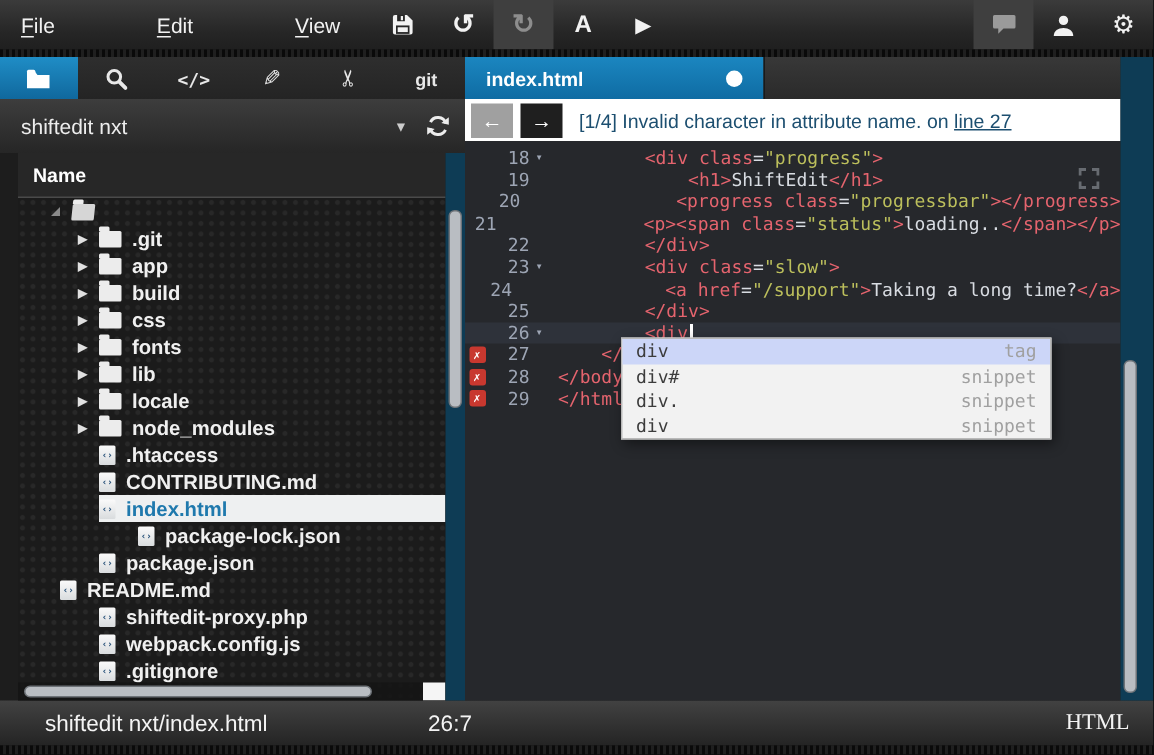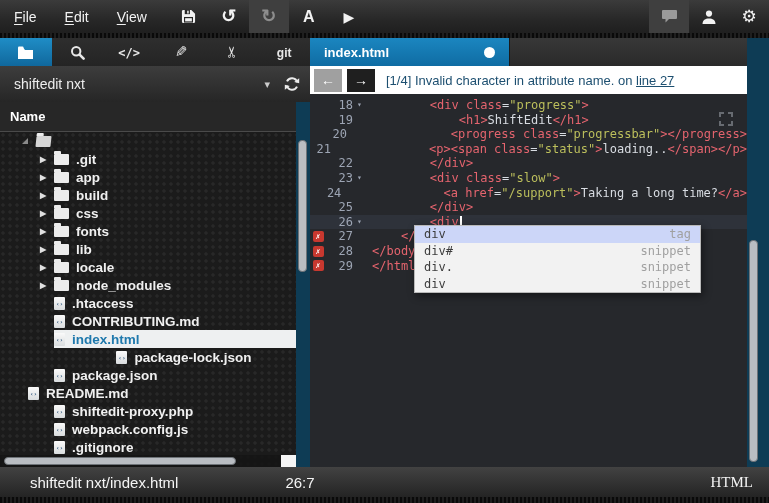--- a/index.html
+++ b/index.html
@@ -36,21 +36,21 @@
   .navy-stub { width:22px; background:#0e3c55; }
 
   
   .main { flex:1; display:flex; min-height:0; }
 
   
   .left { width:310px; display:flex; flex-direction:column; }
   .site-row { height:36px; background:linear-gradient(#3d3d3d,#262626); display:flex; align-items:center; color:#ededed; font-size:14px; padding:0 10px 0 14px; flex:0 0 auto; }
   .site-name { flex:0 0 auto; }
   .site-caret { margin-left:auto; margin-right:14px; color:#cccccc; font-size:11px; }
-  .left-lower { flex:1; display:flex; min-height:0; }
+  .left-lower { flex:1; display:flex; min-height:0;margin-left:12px; }
   .tree-col { width:296px; display:flex; flex-direction:column; min-height:0; }
   .name-row { height:30px; background:#272727; border-bottom:1px solid #4a4a4a; color:#fff; font-size:13px; font-weight:bold; display:flex; align-items:center; padding-left:10px; flex:0 0 auto; }
   .tree { flex:1; position:relative; overflow:hidden; background-color:#1b1b1b; background-image:radial-gradient(circle at 3px 3px, #282828 1.4px, transparent 1.9px); background-size:7px 7px; }
   .tree-row { height:18px; display:flex; align-items:center; font-size:13.5px; font-weight:bold; color:#f0f0f0; white-space:nowrap; }
   .tree-row .content { display:flex; align-items:center; height:18px; padding-right:8px; }
   .tree-row.selected .content { background:#eef0f1; color:#1f79ad; flex:1; }
   .expander { width:14px; font-size:8px; color:#e0e0e0; text-align:left; }
   .root-caret { width:0; height:0; border-bottom:6px solid #8a8a8a; border-left:6px solid transparent; margin-right:8px; }
   .ico-folder { width:15px; height:11px; background:#ececec; border-radius:1px; position:relative; margin-right:7px; flex:0 0 auto; }
   .ico-folder::before { content:""; position:absolute; top:-3px; left:0; width:7px; height:3px; background:#ececec; border-radius:1px 1px 0 0; }
@@ -102,21 +102,21 @@
   .sb-mode { margin-right:16px;font-family:Liberation Serif, serif; }
 
   svg { display:block; }
 </style>
 </head>
 <body>
 
 <div class="app">
 
   <div class="menubar">
-    <div id="menus" style="display: flex;">
+    <div id="menus" style="display: flex; gap: 40px;">
         <div class="menu-item">
           <span><u>F</u>ile</span>
         </div>
         <div class="menu-item">
           <span><u>E</u>dit</span>
         </div>
         <div class="menu-item">
           <span><u>V</u>iew</span>
         </div>
       </div>
@@ -304,21 +304,21 @@
                   <span class="ico-file">‹›</span>
                   <span>CONTRIBUTING.md</span>
                 </div>
               </div>
               <div class="tree-row selected" style="padding-left: 54px;">
                 <div class="content">
                   <span class="ico-file">‹›</span>
                   <span>index.html</span>
                 </div>
               </div>
-              <div class="tree-row" style="padding-left: 80px; justify-content: center;">
+              <div class="tree-row" style="padding-left: 80px;">
                 <div class="content">
                   <span class="ico-file">‹›</span>
                   <span>package-lock.json</span>
                 </div>
               </div>
               <div class="tree-row" style="padding-left: 54px;">
                 <div class="content">
                   <span class="ico-file">‹›</span>
                   <span>package.json</span>
                 </div>

